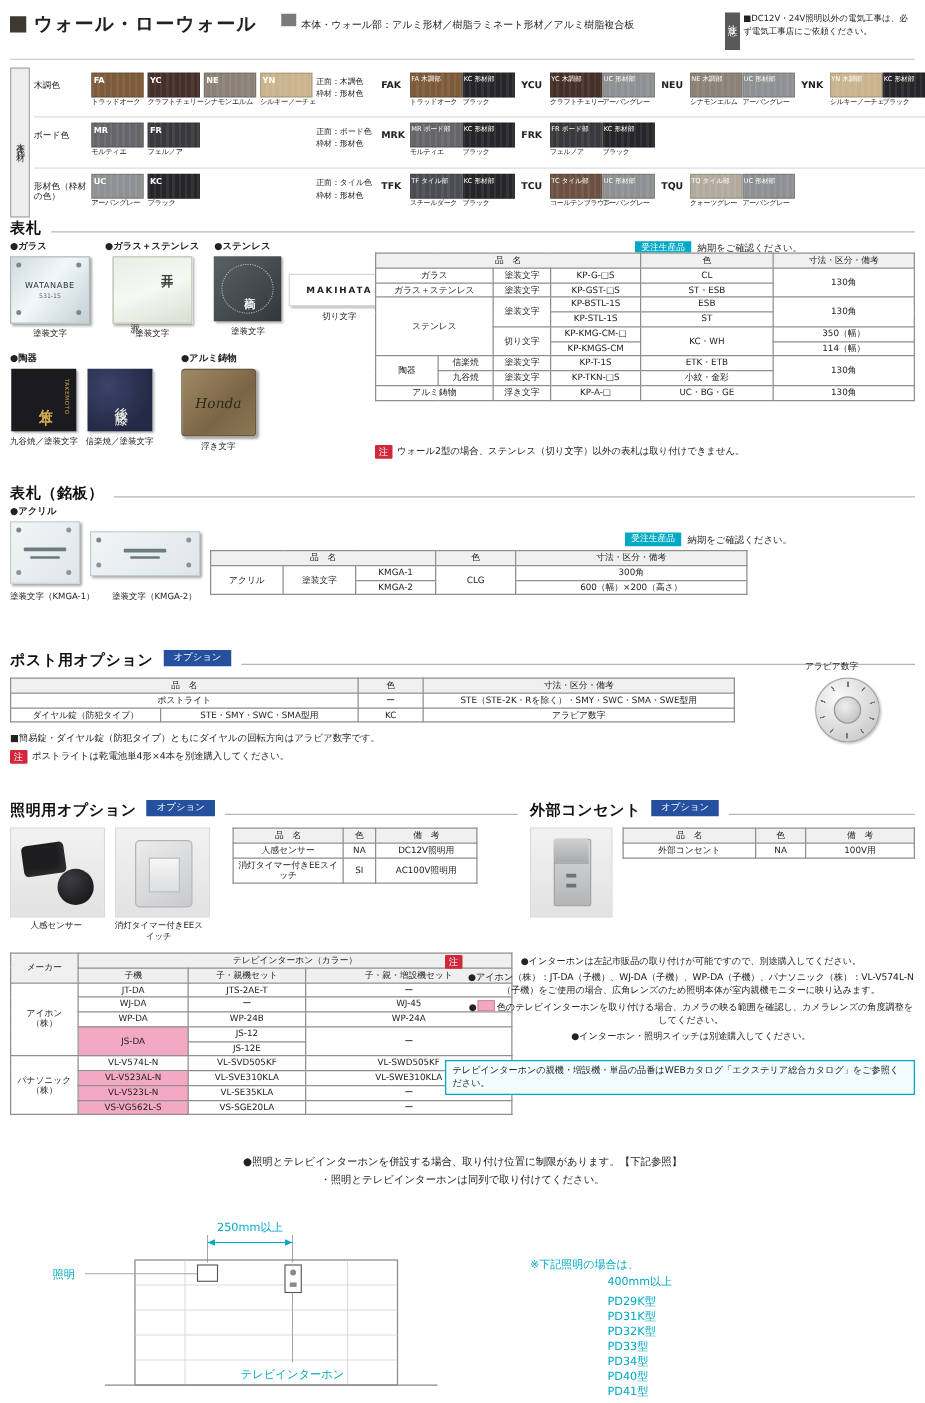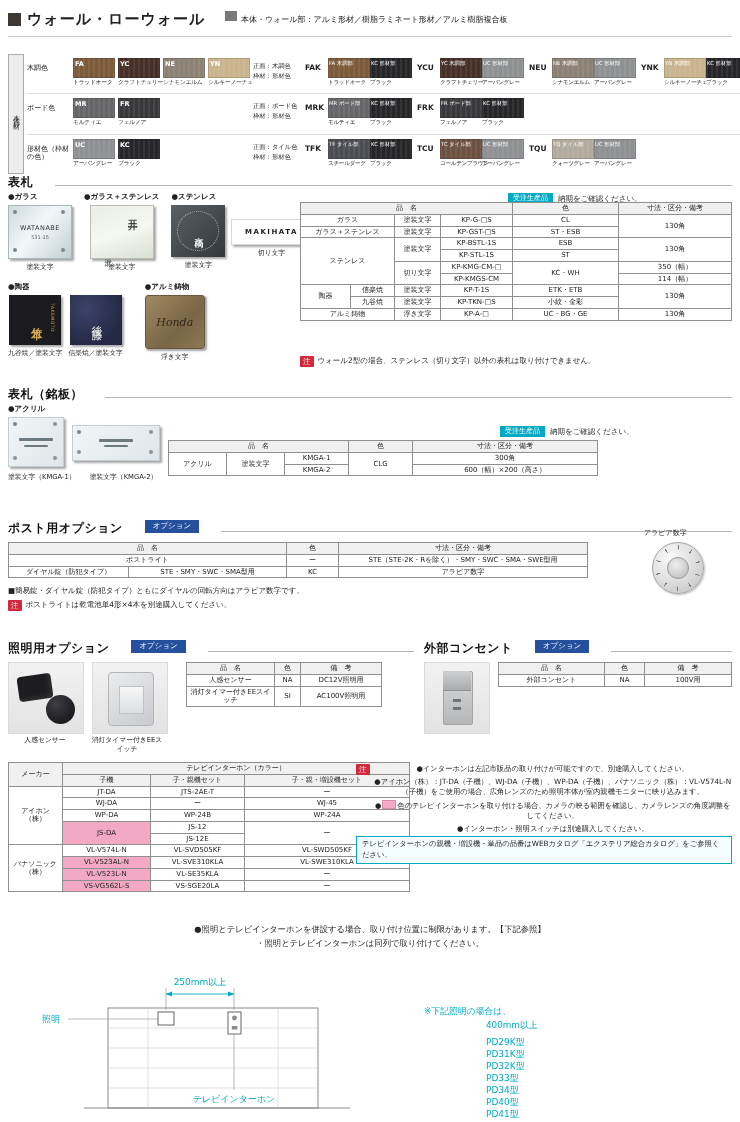--- a/index.html
+++ b/index.html
@@ -2,21 +2,21 @@
 <html style="--accent: #00a9c4; --red: #d2283c; --blue: #24509e; --pink: #f3a9c3; --dark: #4d4d4d; --gray: #7a7a7a;"><head>
 <meta charset="utf-8">
 <style>
   html,body{margin:0;padding:0;}
   body{width:740px;background:#fff;color:#222;font-family:"DejaVu Sans","Liberation Sans",sans-serif;}
   .page{position:relative;width:740px;height:1122px;background:#fff;overflow:hidden;}
   section{position:absolute;}
   p{margin:0;text-align:center;}
 
   
-  .sec-head{display:flex;align-items:flex-end;gap:22px;}
+  .sec-head{display:flex;align-items:flex-end;gap:8px;}
   .sec-head h2{font-size:12px;font-weight:bold;margin:0;line-height:1;color:#111;letter-spacing:.5px;}
   .sec-head .rule{flex:1;border-bottom:1px solid #b5b5b5;margin-bottom:2px;height:0;}
   .badge-opt{background:var(--blue,#24509e);color:#fff;font-size:7.5px;line-height:1;padding:2px 8px 3px;margin-bottom:1px;}
   .badge-note{display:inline-block;background:var(--red,#d2283c);color:#fff;font-size:7.5px;line-height:1.2;padding:1px 3px;border-radius:1px;flex:none;}
   .badge-order{display:inline-block;background:var(--accent,#00a9c4);color:#fff;font-size:7px;line-height:1.3;padding:1px 5px;}
   .tbl{border-collapse:collapse;table-layout:fixed;background:#fff;}
   .tbl th,.tbl td{border:1px solid #8f8f8f;font-size:7px;line-height:1.25;padding:1px 2px;text-align:center;font-weight:normal;word-break:break-all;}
   .tbl th{background:#f0f0f0;}
   .tbl td.pink{background:var(--pink,#f3a9c3);}
   .note-row{display:flex;gap:4px;align-items:flex-start;font-size:7.5px;line-height:1.35;}
@@ -138,21 +138,21 @@
   .outlet-hole{position:absolute;left:28px;top:36px;width:8px;height:3px;background:#6f7173;box-shadow:0 8px 0 #6f7173;}
   .outlet-tbl{position:absolute;left:74px;top:22px;width:234px;}
 
   
   .interphone{top:760px;left:8px;width:724px;height:152px;}
   .ip-tbl{position:absolute;left:0;top:2px;width:402px;}
   .ip-right{position:absolute;left:348px;top:2px;width:376px;font-size:7.3px;line-height:1.45;}
   .ip-right p{margin:0 0 2px;}
   .ip-note-row{display:flex;gap:4px;align-items:flex-start;margin-top:2px;}
   .pink-chip{display:inline-block;width:12px;height:7px;background:var(--pink,#f3a9c3);border:1px solid #d789a5;vertical-align:-1px;margin:0 1px;}
-  .ip-web-note{display:inline-block;border:1px solid var(--accent,#00a9c4);background:#f3fcfe;padding:2px 5px;margin-top:0;font-size:7.3px;}
+  .ip-web-note{display:inline-block;border:1px solid var(--accent,#00a9c4);background:#f3fcfe;padding:2px 5px;margin-top:12px;font-size:7.3px;}
 
   
   .mounting{top:918px;left:8px;width:724px;height:200px;}
   .m-bar{background:var(--dark,#4d4d4d);color:#fff;font-size:10px;font-weight:bold;width:392px;padding:3px 8px 4px;letter-spacing:.5px;}
   .m-b1{font-size:8.3px;margin-top:6px;}
   .m-b2{font-size:8.3px;margin-top:3px;}
   .diagram{position:absolute;left:30px;top:56px;}
   .m-right{position:absolute;left:416px;top:88px;color:var(--accent,#00a9c4);}
   .m-note1{font-size:8.8px;}
   .m-note2{font-size:8.8px;padding-left:62px;margin-top:2px;}
@@ -176,20 +176,24 @@
 <div class="page">
 
   <header class="top">
     <div class="title-row">
       <span class="title-sq"></span>
       <h1 class="page-title">ウォール・ローウォール</h1>
       <div class="material">
         <span class="badge-mat">材質</span>
         <span class="material-text">本体・ウォール部：アルミ形材／樹脂ラミネート形材／アルミ樹脂複合板</span>
       </div>
+      <div class="caution">
+        <span class="badge-caution">注意</span>
+        <span class="caution-text">■DC12V・24V照明以外の電気工事は、必ず電気工事店にご依頼ください。</span>
+      </div>
     </div>
   </header>
 
   <section class="colors">
     <div class="side-tab">
         <span>本体・枠材</span>
       </div>
     <div class="c-rows">
       <div class="c-row">
         <div class="c-label">木調色</div>

